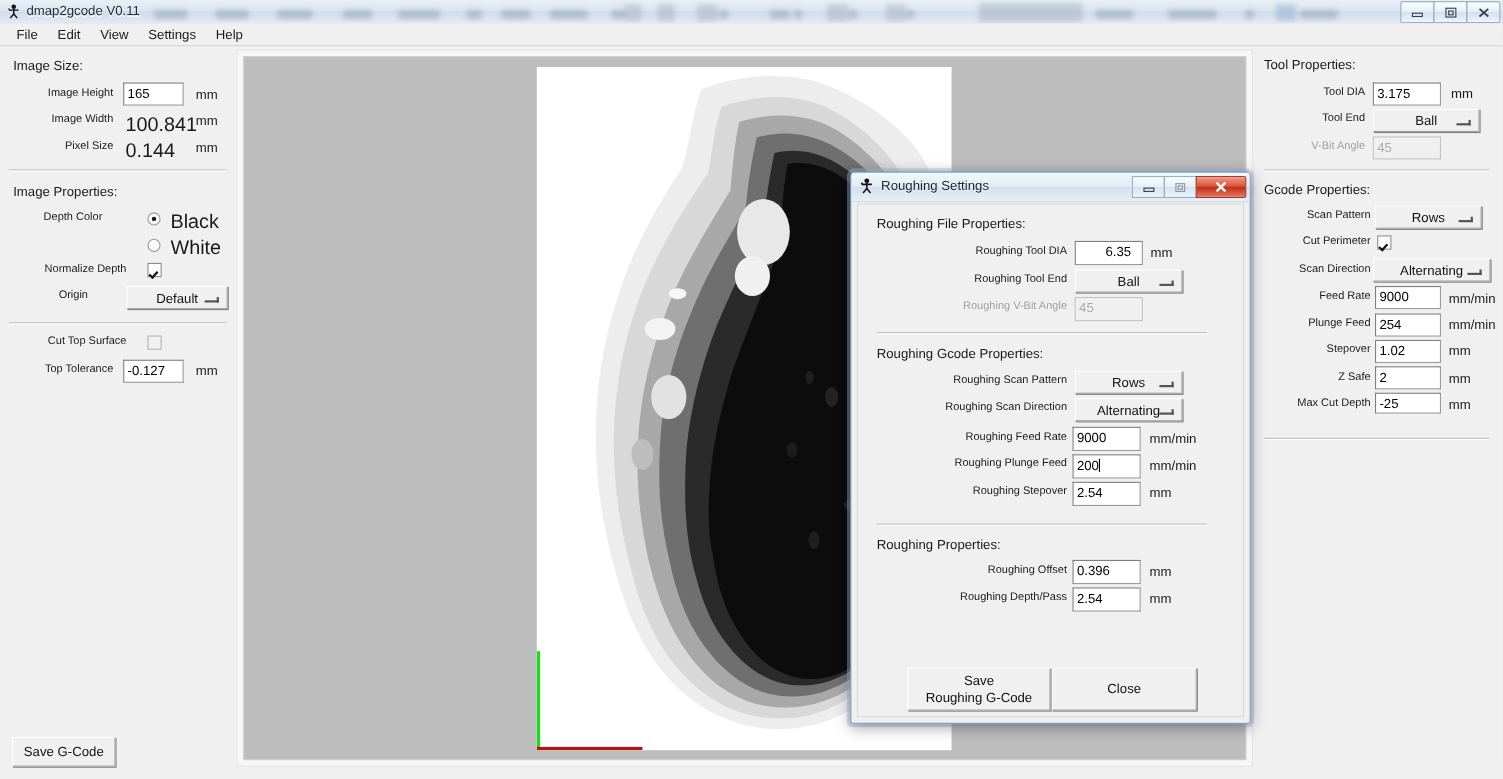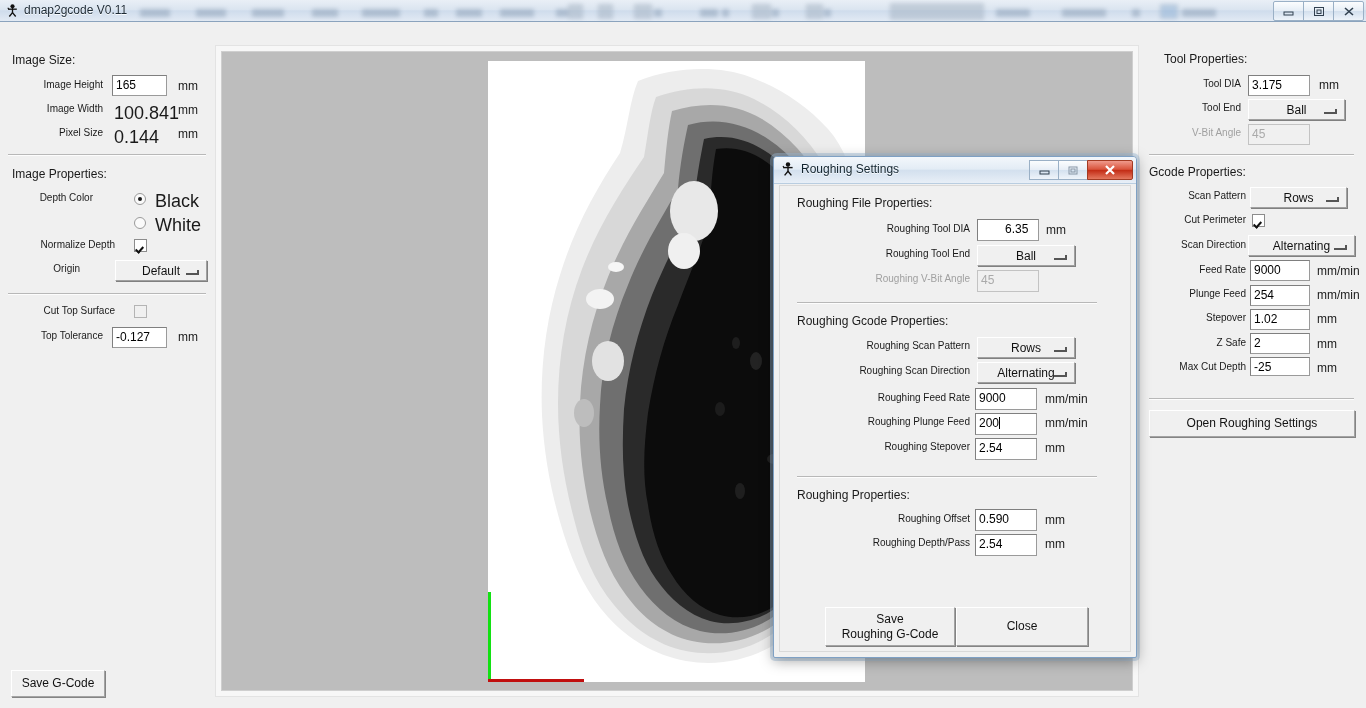--- a/index.html
+++ b/index.html
@@ -327,20 +327,27 @@
         </svg>
       </div>
       <div class="winbtn last">
         <svg width="12" height="11" viewBox="0 0 12 11">
           <path d="M2 2 L10 9 M10 2 L2 9" stroke="#31404f" stroke-width="1.6" fill="none"></path>
         </svg>
       </div>
     </div>
   </div>
 
+  <div class="menubar">
+    <div class="menu-item">File</div>
+    <div class="menu-item">Edit</div>
+    <div class="menu-item">View</div>
+    <div class="menu-item">Settings</div>
+    <div class="menu-item">Help</div>
+  </div>
 
   <div class="leftpanel">
 
     <div class="grouplabel" style="left:12px; top:10px;">Image Size:</div>
 
     <div class="flabel" style="left:0px; top:36px; width:103px;">Image Height</div>
     <div class="entry" style="left:112px; top:32px; width:55px; height:21px;">165</div>
     <div class="funits" style="left:178px; top:36px;">mm</div>
 
     <div class="flabel" style="left:0px; top:60px; width:103px;">Image Width</div>
@@ -448,21 +455,21 @@
           <ellipse cx="196" cy="190" rx="16" ry="18" fill="#f0f0f0"></ellipse>
         </g>
       </svg>
       <div class="axis-y"></div>
       <div class="axis-x"></div>
     </div>
   </div>
 
   <div class="rightpanel">
 
-    <div class="grouplabel" style="left:21px; top:9px;">Tool Properties:</div>
+    <div class="grouplabel" style="left:6px; top:9px;">Tool Properties:</div>
 
     <div class="flabel" style="left:0px; top:35px; width:98px;">Tool DIA</div>
     <div class="entry" style="left:105px; top:32px; width:62px; height:21px;">3.175</div>
     <div class="funits" style="left:176px; top:35px;">mm</div>
 
     <div class="flabel" style="left:0px; top:59px; width:98px;">Tool End</div>
     <div class="optmenu" style="left:105px; top:56px; width:97px; height:21px;">
       <span>Ball</span>
       <span class="ind"></span>
     </div>
@@ -504,21 +511,20 @@
     <div class="flabel" style="left:0px; top:294px; width:103px;">Z Safe</div>
     <div class="entry" style="left:107px; top:290px; width:60px; height:21px;">2</div>
     <div class="funits" style="left:174px; top:294px;">mm</div>
 
     <div class="flabel" style="left:0px; top:318px; width:103px;">Max Cut Depth</div>
     <div class="entry" style="left:107px; top:314px; width:60px; height:19px;">-25</div>
     <div class="funits" style="left:174px; top:318px;">mm</div>
 
     <div class="hsep" style="left:6px; top:355px; width:205px;"></div>
 
-    <div class="btn" style="left:6px; top:367px; width:206px; height:27px;">Open Roughing Settings</div>
   </div>
 
   <div class="dialog">
     <div class="dlg-tb">
       <svg class="dlg-icon" viewBox="0 0 16 16">
         <circle cx="8" cy="3.4" r="2.2" fill="#111"></circle>
         <rect x="7.3" y="5.2" width="1.4" height="5.4" fill="#111"></rect>
         <path d="M3.4 6.6 L12.6 6.6" stroke="#111" stroke-width="1.4"></path>
         <path d="M8 10.3 L4.6 14.4 M8 10.3 L11.4 14.4" stroke="#111" stroke-width="1.4" fill="none"></path>
         <path d="M3 5 L4.2 7" stroke="#111" stroke-width="1.2"></path>
@@ -587,21 +593,21 @@
 
       <div class="flabel" style="left:10px; top:255px; width:180px;">Roughing Stepover</div>
       <div class="entry" style="left:195px; top:252px; width:62px; height:22px;">2.54</div>
       <div class="funits" style="left:265px; top:255px;">mm</div>
 
       <div class="hsep" style="left:17px; top:290px; width:300px;"></div>
 
       <div class="grouplabel" style="left:17px; top:302px;">Roughing Properties:</div>
 
       <div class="flabel" style="left:10px; top:327px; width:180px;">Roughing Offset</div>
-      <div class="entry" style="left:195px; top:323px; width:62px; height:22px;">0.590</div>
+      <div class="entry" style="left:195px; top:323px; width:62px; height:22px;">0.396</div>
       <div class="funits" style="left:265px; top:327px;">mm</div>
 
       <div class="flabel" style="left:10px; top:351px; width:180px;">Roughing Depth/Pass</div>
       <div class="entry" style="left:195px; top:348px; width:62px; height:22px;">2.54</div>
       <div class="funits" style="left:265px; top:351px;">mm</div>
 
       <div class="btn" style="left:176px; top:421px; width:132px; height:39px;">Close</div>
       <div class="btn" style="left:45px; top:421px; width:130px; height:39px; flex-direction:column;">
         <span>Save</span>
         <span>Roughing G-Code</span>

